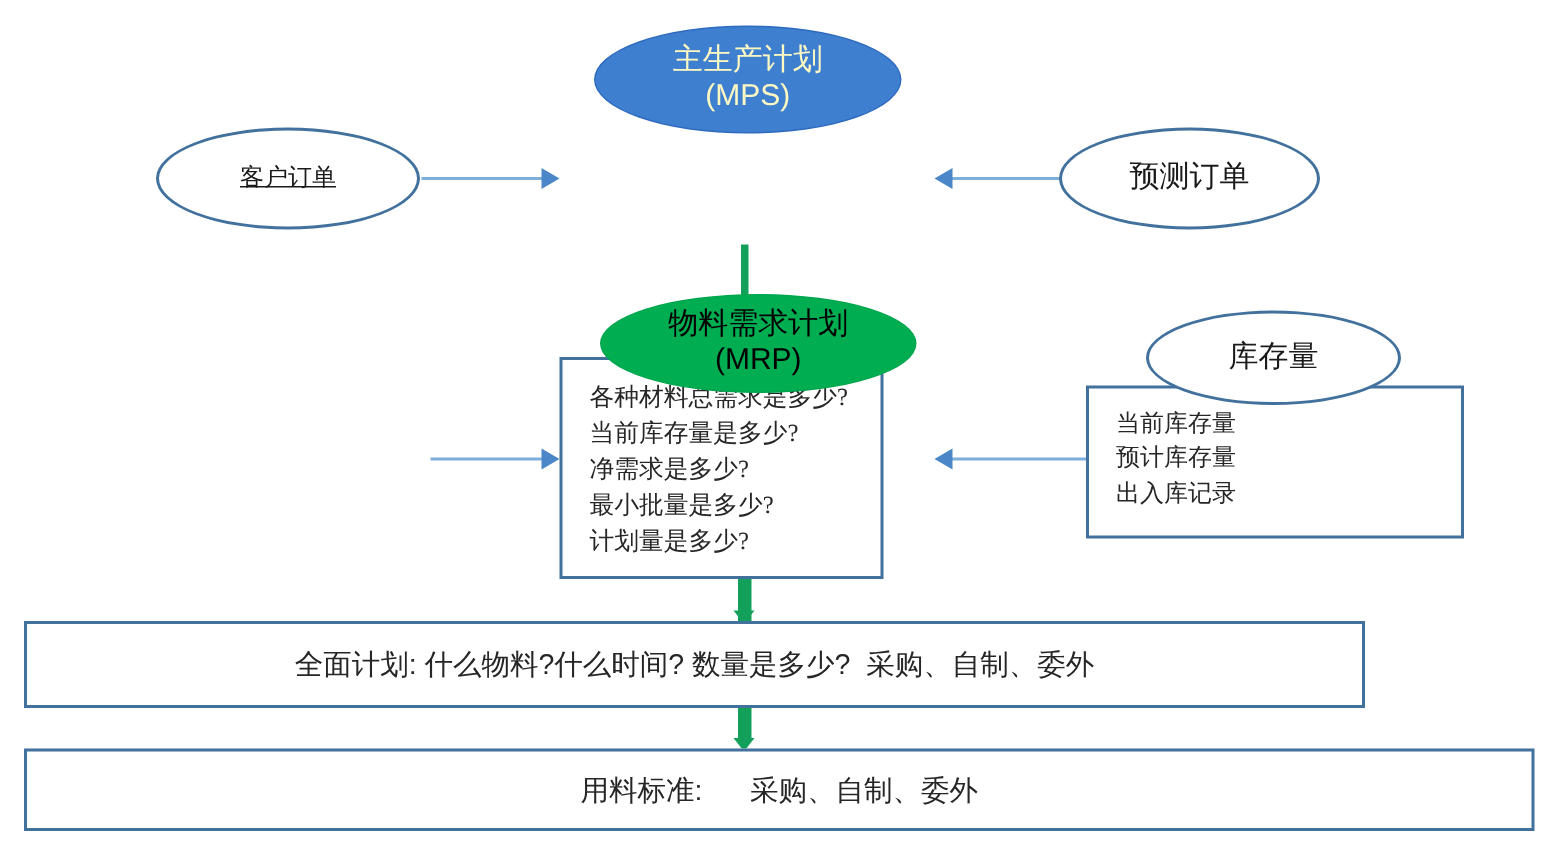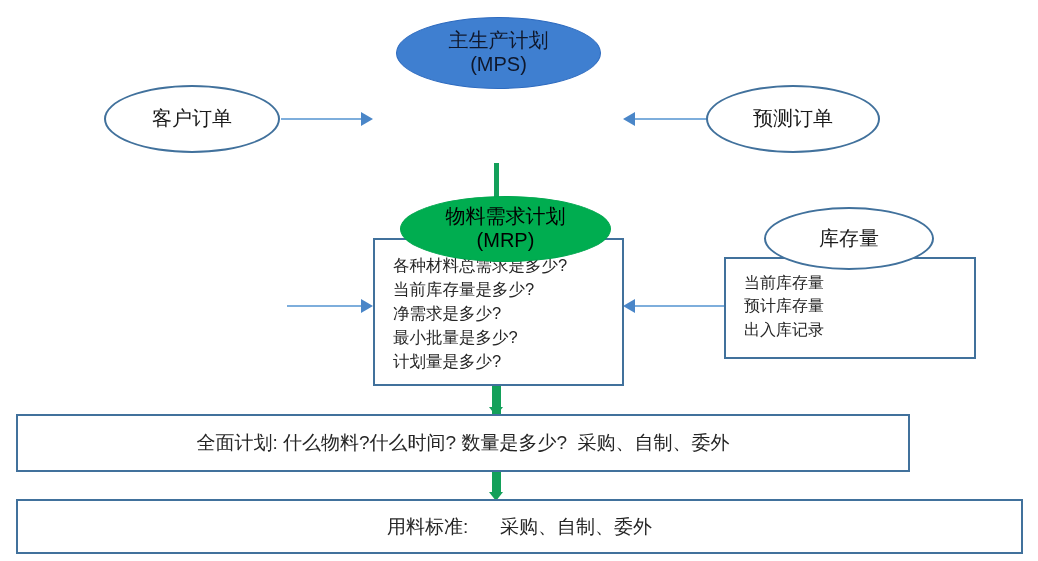--- a/index.html
+++ b/index.html
@@ -40,21 +40,21 @@
     line-height: 1.18;
   }
   .ellipse-outline {
     border: 2px solid #41719c;
     background: #ffffff;
     color: #1a1a1a;
   }
   .ellipse-fill-blue {
     border: 1px solid #2e6bbf;
     background: #3f7fd0;
-    color: #0f172a;
+    color: #fef9c3;
   }
   .ellipse-fill-green {
     border: 1px solid #00a64f;
     background: #00ad50;
     color: #000000;
   }
   .ellipse span { display: block; }
 
   
   .hline {
@@ -86,25 +86,25 @@
     border-left: 7px solid transparent;
     border-right: 7px solid transparent;
     border-top: 9px solid #13a05a;
   }
 
   
   #mps-box    { left: 373px;  top: 68px;  width: 251px; height: 95px; }
   #mps-text   { left: 18px;   top: 12px;  font-size: 16.5px; }
   #mps-ellipse{ left: 396px;  top: 17px;  width: 205px; height: 72px; font-size: 20px; }
 
-  #mrp-box    { left: 373px;  top: 238px; width: 251px; height: 148px; }
+  #mrp-box    { left: 373px;  top: 238px; width: 216px; height: 148px; font-family: Liberation Serif, serif; }
   #mrp-text   { left: 18px;   top: 13px;  font-size: 16.5px; }
   #mrp-ellipse{ left: 400px;  top: 196px; width: 211px; height: 66px; font-size: 20px; }
 
-  #cust-ellipse { left: 104px; top: 85px;  width: 176px; height: 68px; font-size: 20px; }
+  #cust-ellipse { left: 104px; top: 85px;  width: 176px; height: 68px; font-size: 16px; text-decoration: underline; }
   #fore-ellipse { left: 706px; top: 85px;  width: 174px; height: 68px; font-size: 20px; align-items: center; }
 
   #bom-box     { left: 16px;  top: 257px; width: 270px; height: 117px; }
   #bom-text    { left: 18px;  top: 12px;  font-size: 16px; }
   #bom-ellipse { left: 64px;  top: 202px; width: 167px; height: 72px; font-size: 20px; }
 
   #inv-box     { left: 724px; top: 257px; width: 252px; height: 102px; }
   #inv-text    { left: 18px;  top: 12px;  font-size: 16px; }
   #inv-ellipse { left: 764px; top: 207px; width: 170px; height: 63px; font-size: 20px; }
 

